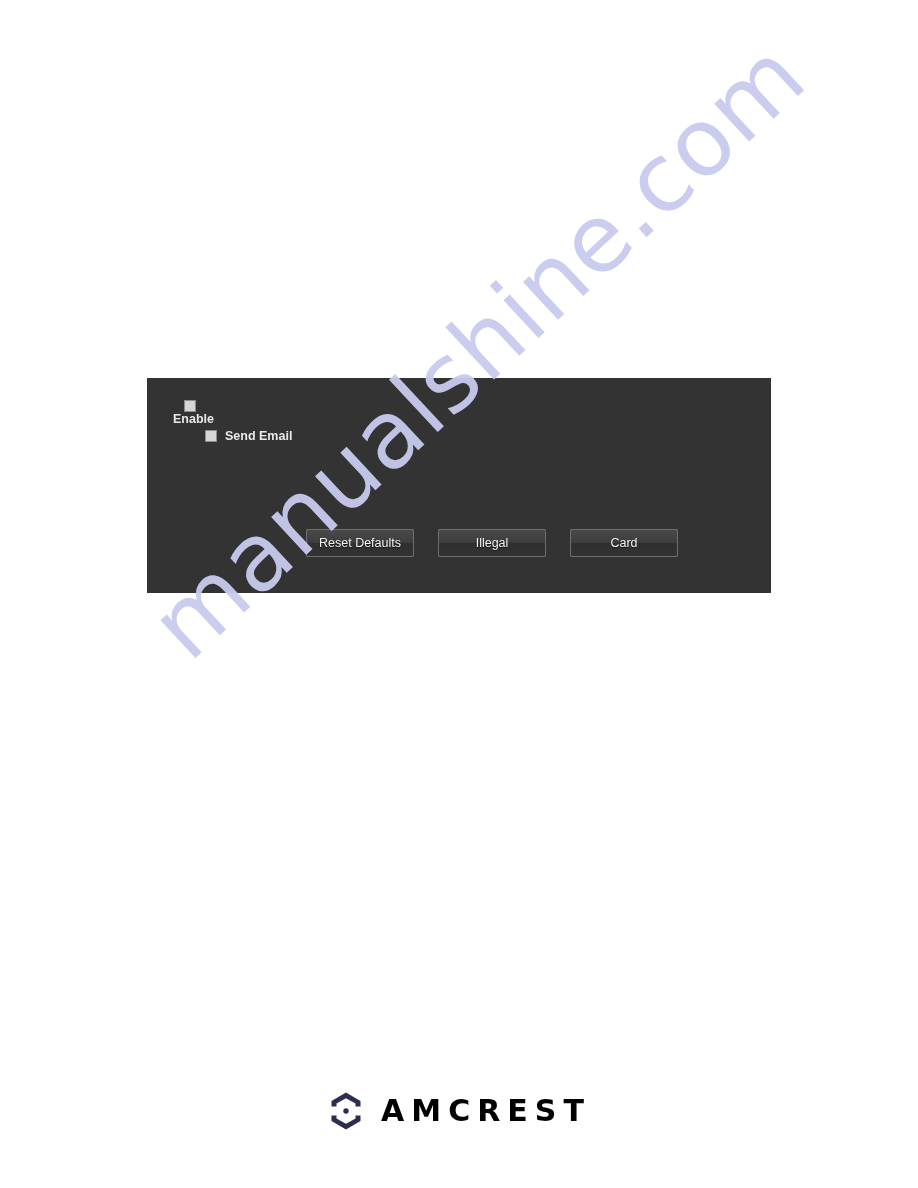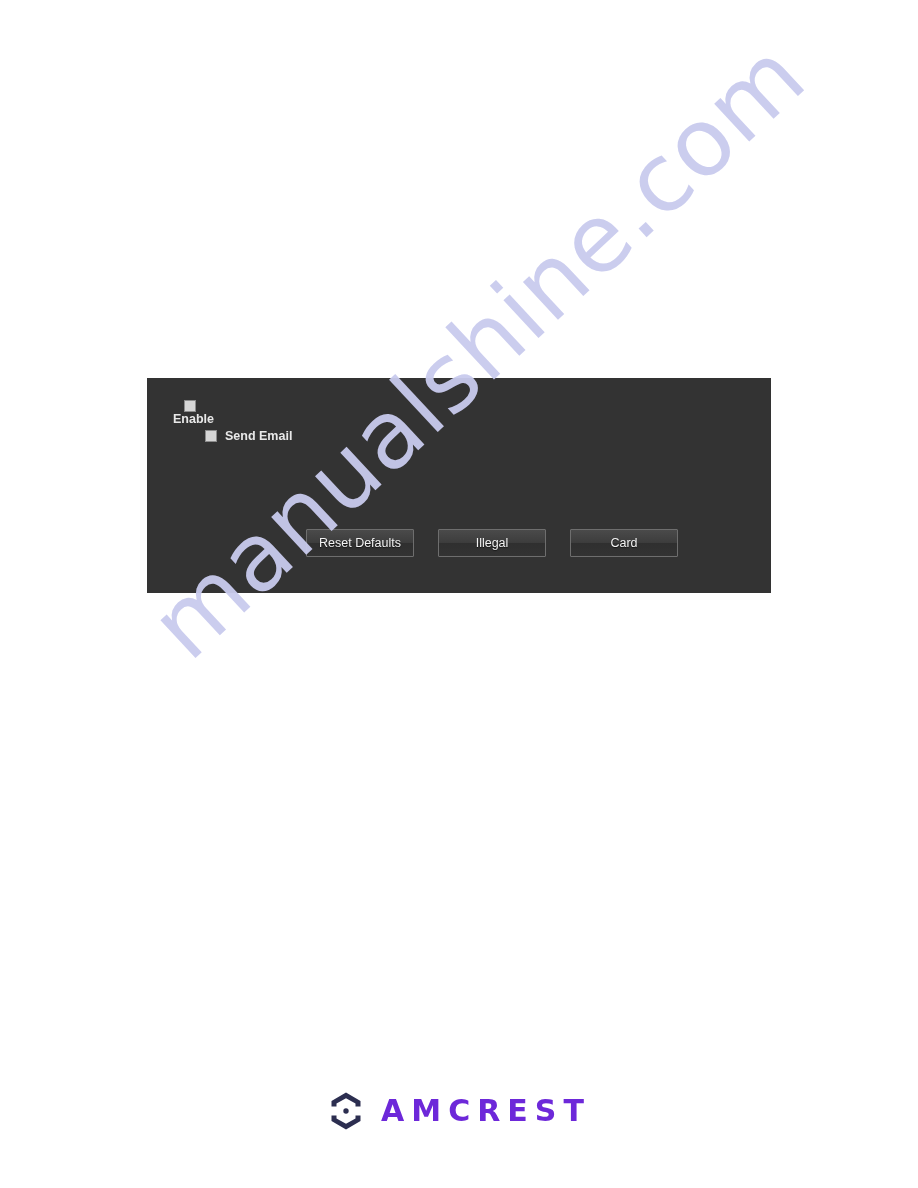--- a/index.html
+++ b/index.html
@@ -152,21 +152,21 @@
     top: 1090px;
     width: 918px;
     display: flex;
     align-items: center;
     justify-content: center;
     gap: 16px;
     z-index: 3;
   }
   #logo-mark { display: block; }
   #logo-wordmark {
-    color: #6d28d9;
+    color: #000000;
     font-family: "DejaVu Sans", sans-serif;
     font-size: 30px;
     font-weight: 600;
     letter-spacing: 7px;
     line-height: 1;
   }
 </style>
 </head>
 <body>
 

